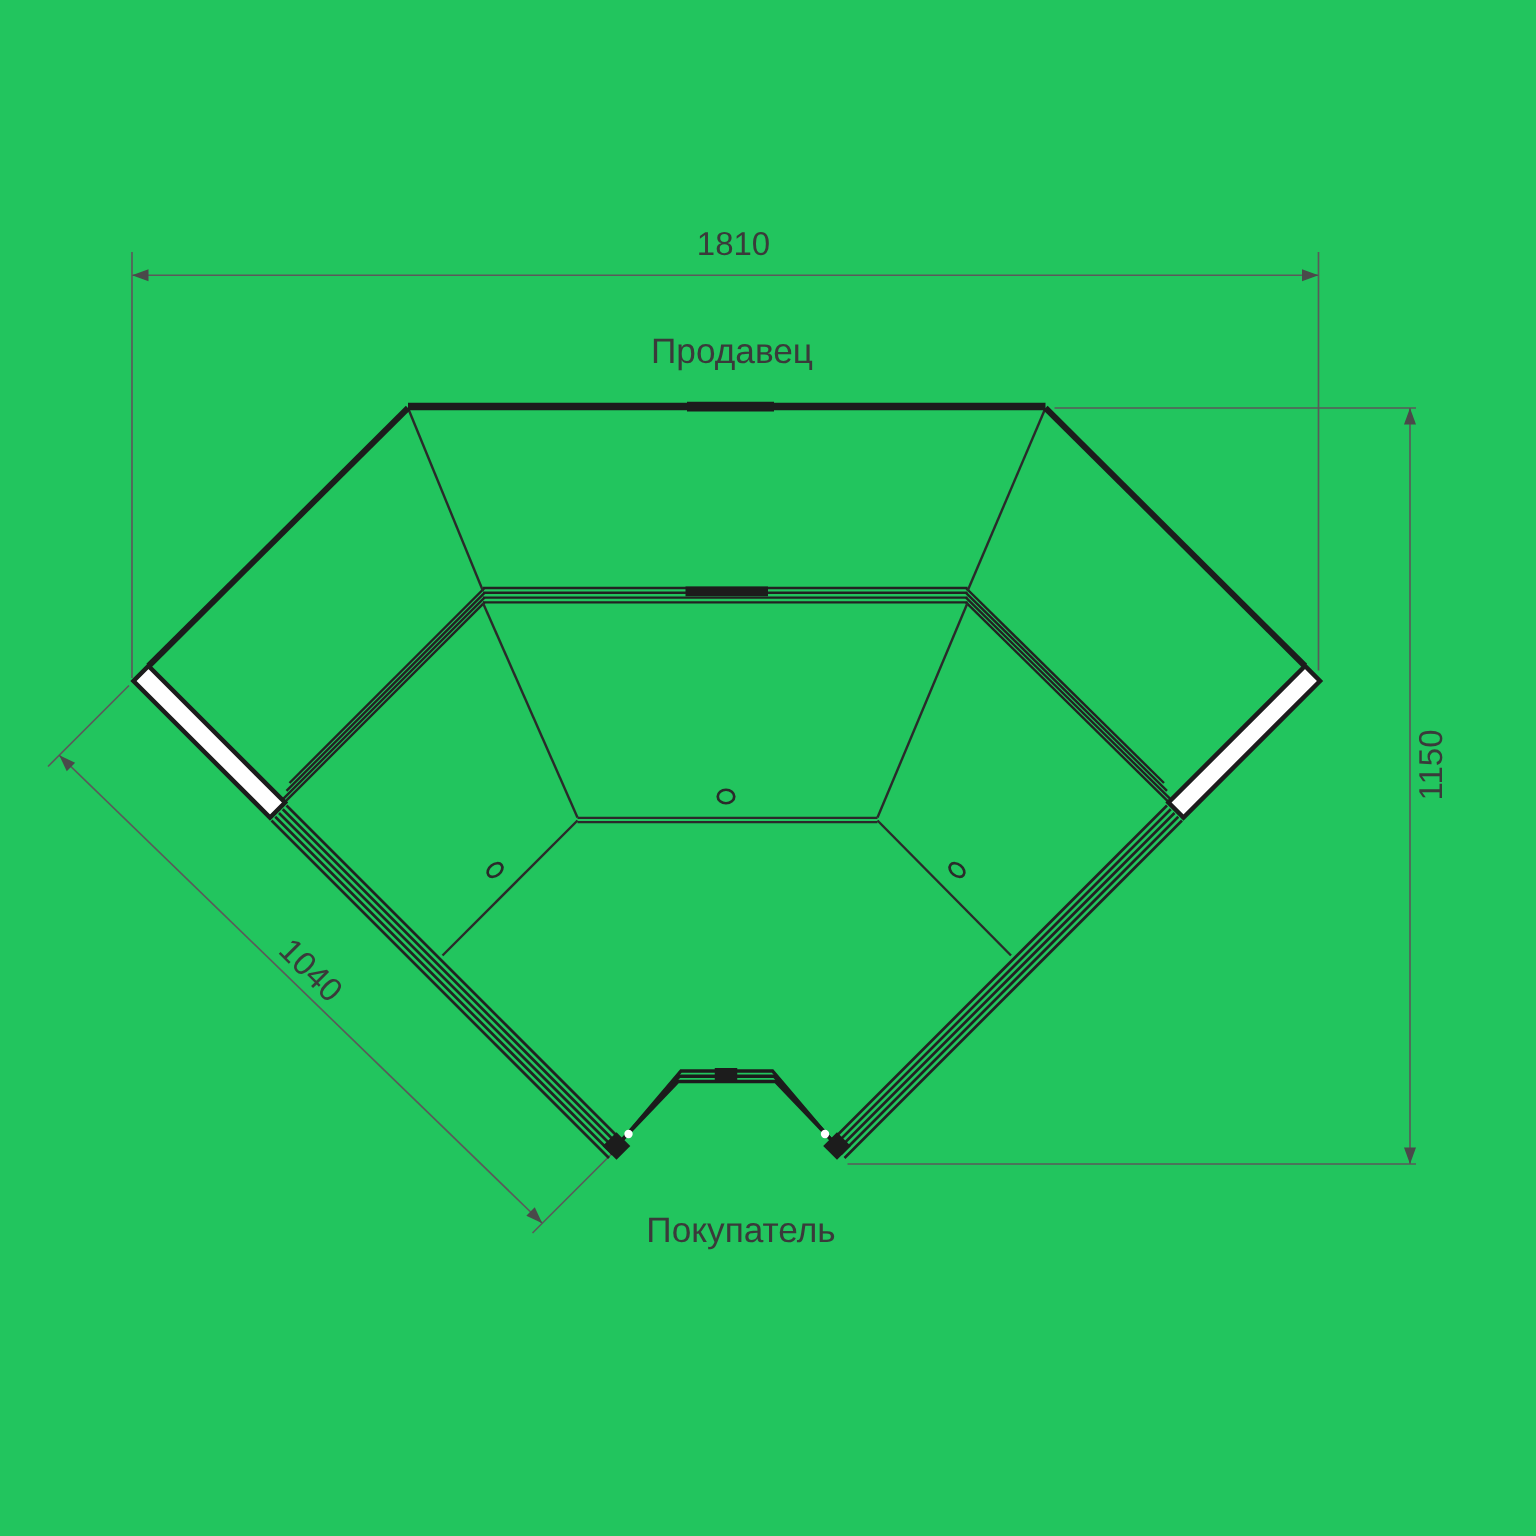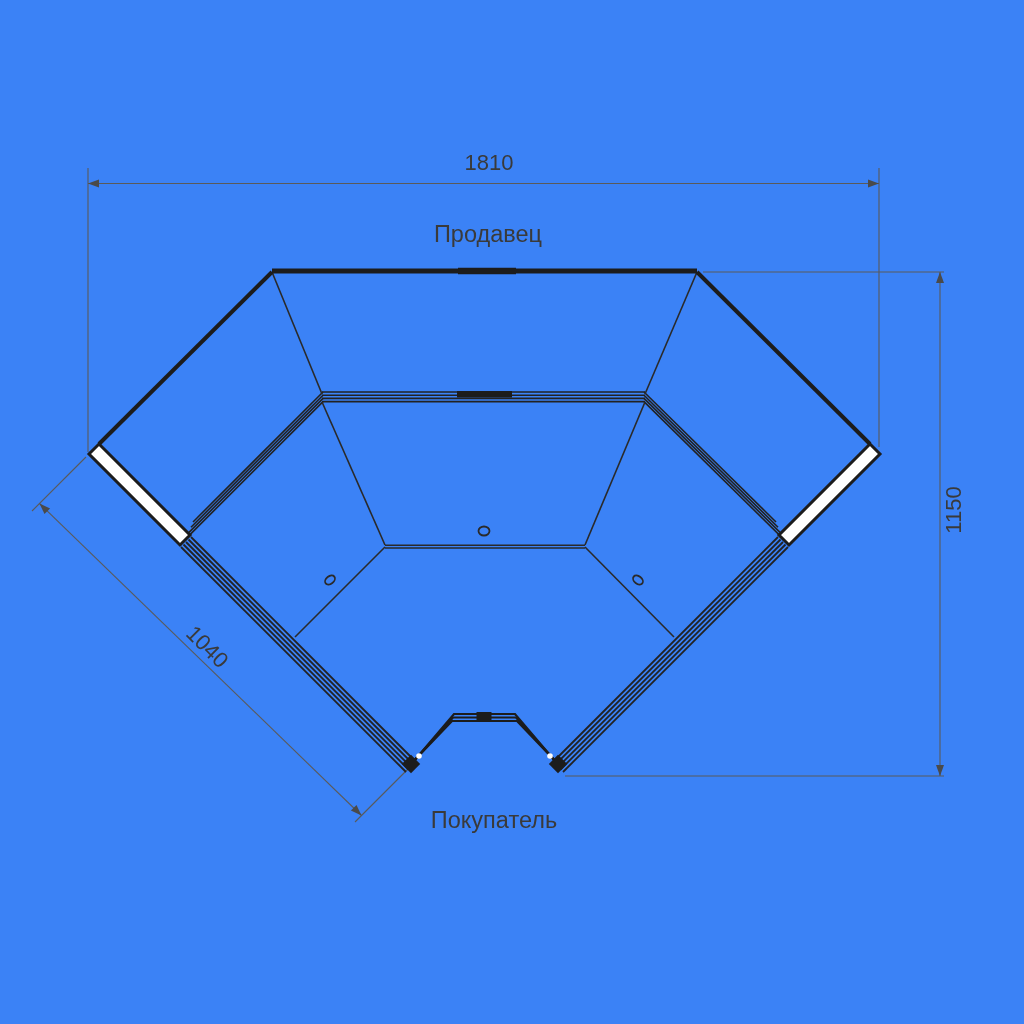--- a/index.html
+++ b/index.html
@@ -7,21 +7,21 @@
     padding: 0;
     width: 1024px;
     height: 1024px;
     background: #ffffff;
     font-family: "Liberation Sans", sans-serif;
   }
   #stage {
     position: relative;
     width: 1024px;
     height: 1024px;
-    background: #3b82f6;
+    background: #22c55e;
   }
   svg { display: block; }
   .thick   { stroke: #1c1c1c; fill: none; }
   .medium  { stroke: #222222; fill: none; }
   .thin    { stroke: #2a2a2a; fill: none; }
   .dim     { stroke: #5a5a5a; fill: none; stroke-width: 1.1; }
   .arrow   { fill: #4a4a4a; stroke: none; }
   .dimtext { fill: #3a3a3a; font-size: 22px; }
   .labeltext { fill: #3a3a3a; font-size: 23.5px; }
   text { text-anchor: middle; }

